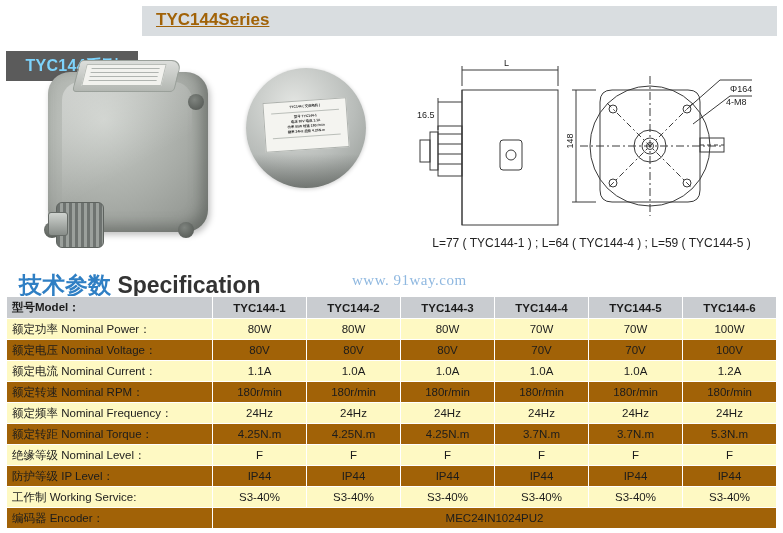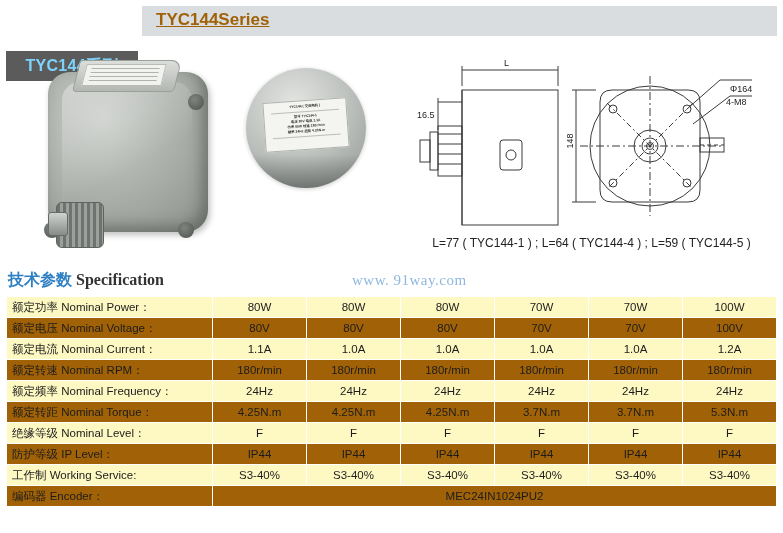--- a/index.html
+++ b/index.html
@@ -198,25 +198,24 @@
     font-size: 15px;
     color: #8fb8e0;
     font-family: "Liberation Serif", serif;
     letter-spacing: 0.5px;
     margin-top: 20px;
   }
 
   
   .spec-title {
     position: absolute;
-    left: 8px; top: 270px;
-    font-size: 16px;
+    left: 19px; top: 270px;
+    font-size: 23px;
     font-weight: bold;
     color: #2f7fc4;
-    font-family: Liberation Serif, serif;
   }
   .spec-title .en {
     color: #333333;
     font-weight: bold;
   }
 
   
   table.spec {
     position: absolute;
     left: 6px; top: 296px;
@@ -353,20 +352,29 @@
 
 <div class="watermark">www. 91way.com</div>
 
 <div class="spec-title">
   <span>技术参数</span>
   <span class="en">Specification</span>
 </div>
 
 <table class="spec">
   <tbody id="spec-body">
+      <tr class="head">
+        <td class="rowhead">型号Model：</td>
+        <td class="">TYC144-1</td>
+        <td class="">TYC144-2</td>
+        <td class="">TYC144-3</td>
+        <td class="">TYC144-4</td>
+        <td class="">TYC144-5</td>
+        <td class="">TYC144-6</td>
+      </tr>
       <tr class="odd">
         <td class="rowhead">额定功率 Nominal Power：</td>
         <td>80W</td>
         <td>80W</td>
         <td>80W</td>
         <td>70W</td>
         <td>70W</td>
         <td>100W</td>
       </tr>
       <tr class="even">

